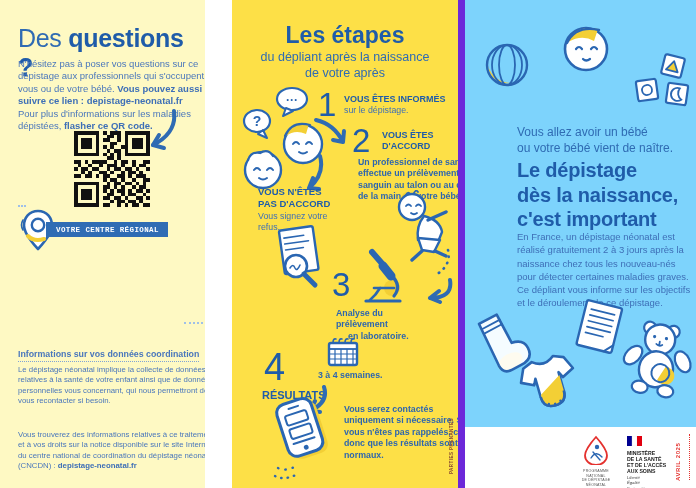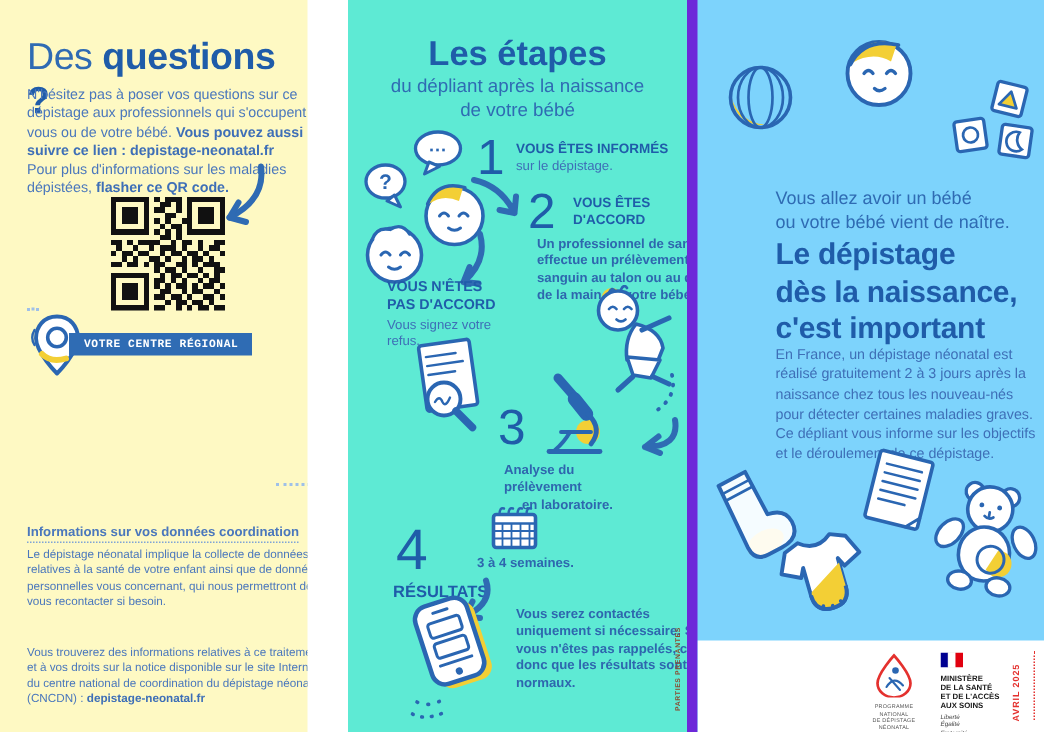--- a/index.html
+++ b/index.html
@@ -1,20 +1,20 @@
 <!DOCTYPE html>
 <html><head>
 <meta charset="utf-8">
 <style>
   html,body{margin:0;padding:0;background:#e8e8e8;}
   *{box-sizing:border-box;font-family:"Liberation Sans",sans-serif;}
   #leaflet{position:relative;width:696px;height:488px;background:#fff;overflow:hidden;margin:0 auto;}
   .panel{position:absolute;top:0;height:488px;overflow:hidden;}
   #p-left{left:0;width:205px;background:#fef9c3;}
-  #p-mid{left:232px;width:226px;background:#5eead4;}
+  #p-mid{left:232px;width:226px;background:#fde047;}
   #p-right{left:458px;width:261px;background:#7dd3fc;border-left:7px solid #6d28d9;}
   .abs{position:absolute;}
 
   
   .l-title{left:18px;top:24px;font-size:25px;letter-spacing:-.3px;color:#2F6BB3;}
   .l-title b{color:#1F5CA9;font-weight:700;}
   .l-p{left:18px;width:204px;font-size:9.5px;line-height:1.3;color:#4A77BC;}
   .l-p b{font-weight:700;color:#3E6FB7;}
   .l-p .lnk{font-weight:700;color:#3E6FB7;}
   .badge{left:46px;top:222px;background:#2F6CB4;color:#fff;font-weight:700;font-size:7.5px;
@@ -334,21 +334,21 @@
     <p class="abs pv" style="top:365px;margin:0;">Le dépistage néonatal implique la collecte de données relatives à la santé de votre enfant ainsi que de données personnelles vous concernant, qui nous permettront de vous recontacter si besoin.</p>
     <p class="abs pv" style="top:430px;margin:0;">
       <span>Vous trouverez des informations relatives à ce traitement et à vos droits sur la notice disponible sur le site Internet du centre national de coordination du dépistage néonatal (CNCDN) : </span>
       <b>depistage-neonatal.fr</b>
     </p>
   </section>
 
   <section class="panel" id="p-mid">
     <h2 class="abs m-title" style="margin:0;">Les étapes</h2>
     <div class="abs m-sub" style="top:50px;">du dépliant après la naissance</div>
-    <div class="abs m-sub" style="top:66px;">de votre bébé</div>
+    <div class="abs m-sub" style="top:66px;">de votre après</div>
 
     <svg class="abs" style="left:8px;top:84px;" width="96" height="118" viewBox="0 0 96 118">
       <ellipse cx="17" cy="37" rx="13" ry="11" fill="#fff" stroke="#2A66B2" stroke-width="2.2"></ellipse>
       <path d="M23 46 l4 8 l-9 -4 z" fill="#fff" stroke="#2A66B2" stroke-width="2" stroke-linejoin="round"></path>
       <text x="17" y="42" font-size="14" font-weight="700" fill="#2A66B2" text-anchor="middle">?</text>
       <ellipse cx="52" cy="15" rx="15" ry="11" fill="#fff" stroke="#2A66B2" stroke-width="2.2"></ellipse>
       <path d="M46 24 l-3 8 l10 -5 z" fill="#fff" stroke="#2A66B2" stroke-width="2" stroke-linejoin="round"></path>
       <text x="52" y="20" font-size="12" font-weight="700" fill="#2A66B2" text-anchor="middle">···</text>
       <circle cx="63" cy="60" r="19" fill="#fff" stroke="#2A66B2" stroke-width="2.4"></circle>
       <path d="M46 52 Q51 37 69 40 L66 50 Q55 45 46 52 Z" fill="#F3CF35"></path>

